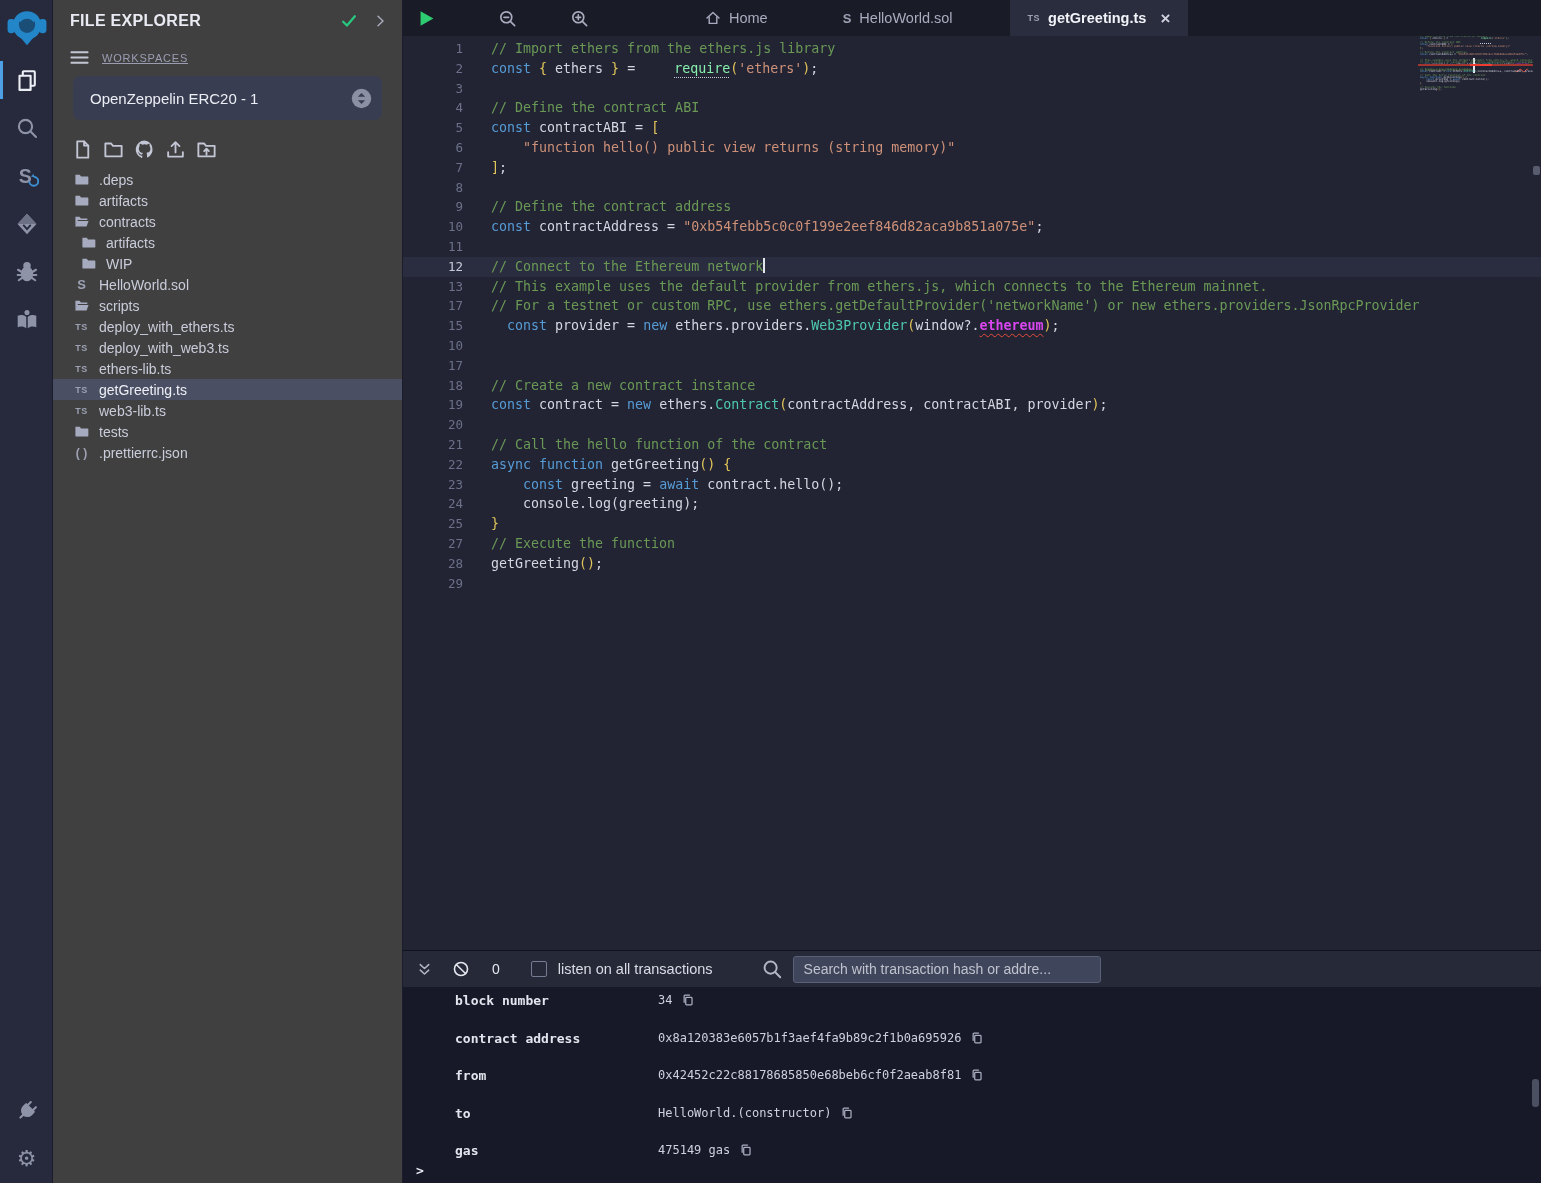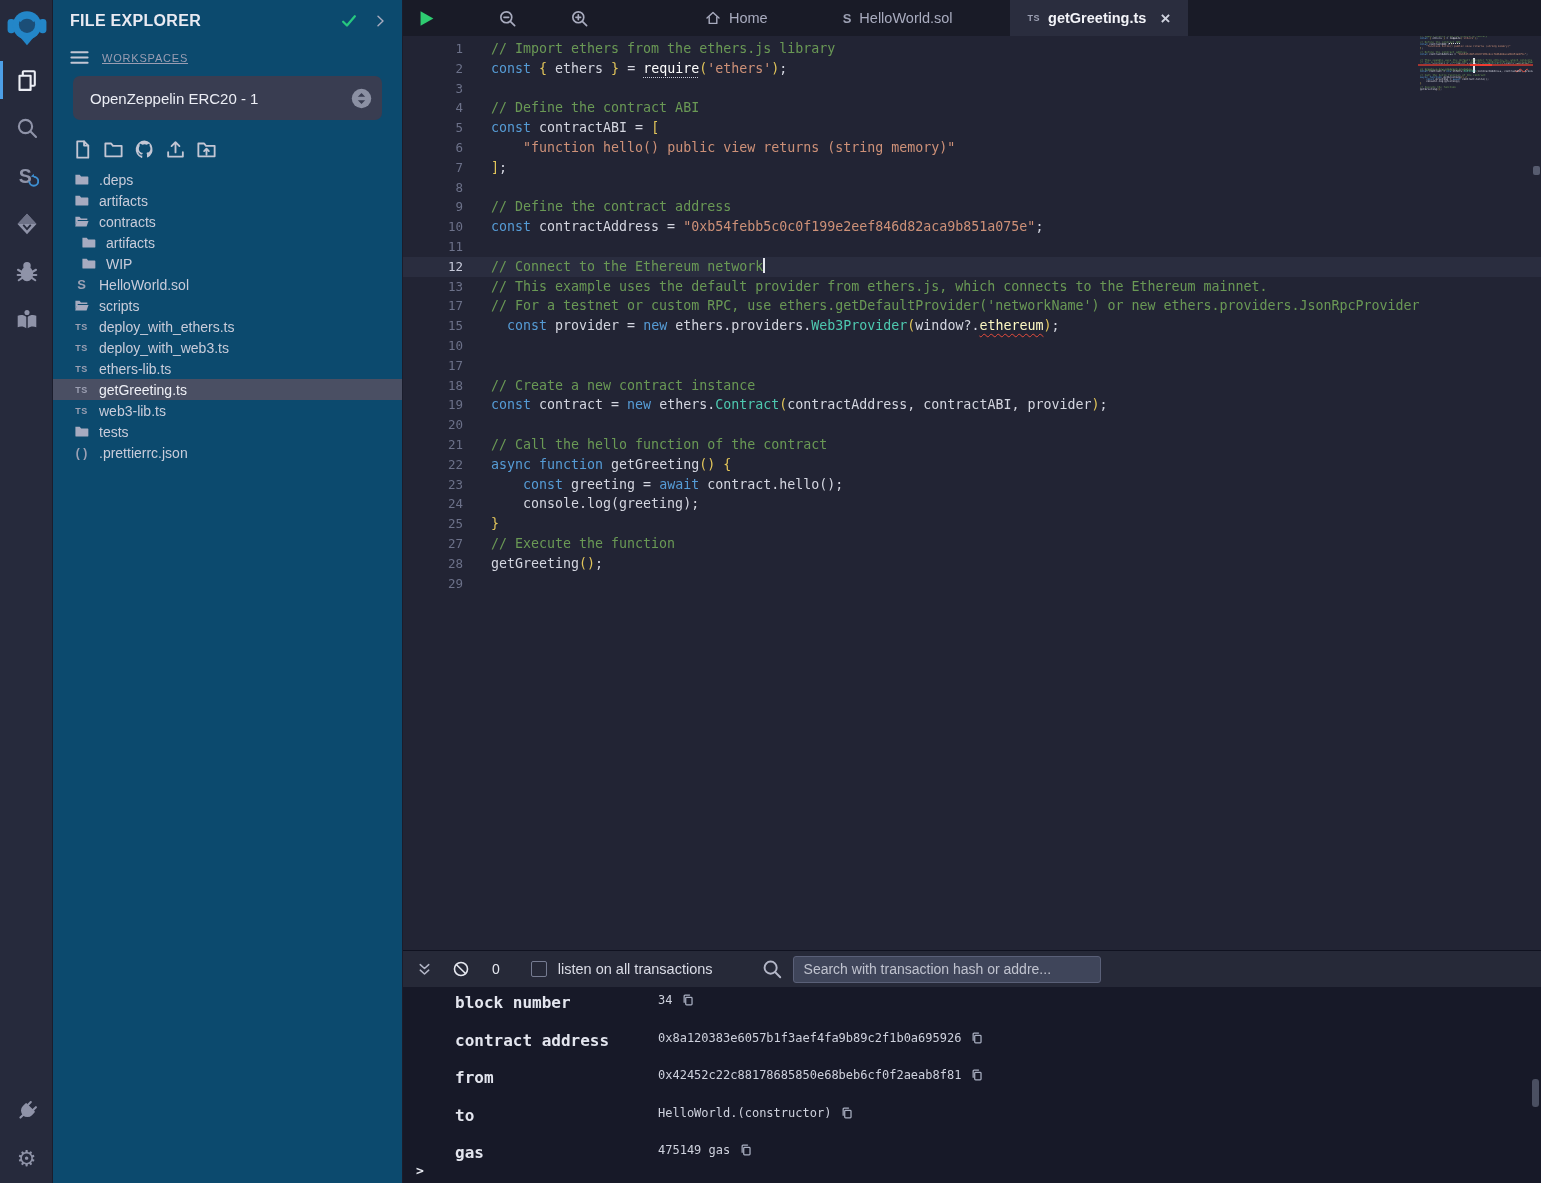--- a/index.html
+++ b/index.html
@@ -14,21 +14,21 @@
     color:#8f93a8; position:relative; cursor:pointer; }
   .act-item.logo { height:56px; color:#2d7fc0; }
   .act-item.active { color:#eceef5; }
   .act-item.active::before { content:""; position:absolute; left:0; top:5px; bottom:5px; width:3px; background:#4d9fe6; }
   .act-item svg { width:24px; height:24px; }
   .act-item.logo svg { width:42px; height:42px; }
   .act-bottom { margin-top:auto; }
   .gear-glyph { font-size:22px; line-height:1; }
 
   
-  #panel { width:350px; height:1183px; background:#0c4a6e; flex:0 0 350px; border-right:1px solid #1b1d2c; position:relative; }
+  #panel { width:350px; height:1183px; background:#404040; flex:0 0 350px; border-right:1px solid #1b1d2c; position:relative; }
   .fx-header { display:flex; align-items:center; padding:12px 14px 0 17px; }
   .fx-title { color:#e9eaf2; font-size:16px; font-weight:600; letter-spacing:.3px; flex:1; }
   .fx-header .icn { margin-left:14px; }
   .ws-row { display:flex; align-items:center; padding:20px 0 0 17px; color:#9a9db2; }
   .ws-row .icn { margin-right:13px; }
   .ws-label { font-size:11px; letter-spacing:.8px; color:#9a9db2;text-decoration:underline; }
   .ws-select { margin:11px 20px 0 20px; height:44px; background:#393d51; border-radius:7px;
     display:flex; align-items:center; padding:0 10px 0 17px; cursor:pointer; }
   .ws-name { color:#eceef5; font-size:15px; flex:1; }
   .fx-toolbar { display:flex; align-items:center; gap:9px; padding:18px 0 0 18px; color:#c3c6d4; }
@@ -55,22 +55,22 @@
   .tab .close { margin-left:6px; font-size:17px; color:#cfd2de; line-height:1; }
   #edbody { position:relative; background:#222434; height:914px; flex:0 0 914px; overflow:hidden; }
   .cl { display:flex; height:19.8px; line-height:19.8px; white-space:pre;
     font-family:"DejaVu Sans Mono", monospace; font-size:13.3px; }
   .cl .ln { width:60px; text-align:right; color:#6c7189; flex:0 0 60px; font-size:12.5px; }
   .cl .lc { margin-left:28px; }
   .cl.cur { background:#2a2d3f; }
   .cl.cur .ln { color:#c8cbdb; }
   .t-com { color:#6a9955; } .t-kw { color:#569cd6; } .t-str { color:#ce9178; }
   .t-cls { color:#4ec9b0; } .t-pun { color:#e2c55a; } .t-def { color:#d4d6e0; }
-  .t-und { color:#ffffff; text-decoration:underline dotted #c8cbd8 1px; text-underline-offset:3.5px; }
-  .t-err { color:#fef9c3; text-decoration:underline wavy #e74c3c 1px; text-underline-offset:3px; }
+  .t-und { color:#86efac; text-decoration:underline dotted #c8cbd8 1px; text-underline-offset:3.5px;margin-left:31px; }
+  .t-err { color:#d946ef; text-decoration:underline wavy #e74c3c 1px; text-underline-offset:3px;font-weight:bold; }
   .caret { display:inline-block; width:2px; height:15px; background:#e4e6ee; vertical-align:-2px; }
   #codearea { padding-top:3px; }
   
   #minimap { position:absolute; top:0; right:8px; width:115px; height:120px; overflow:hidden; }
   #minimap .cl { height:1.97px; line-height:1.97px; font-size:2.6px; }
   #minimap .cl .lc { margin-left:2px; }
   #minimap .cl.cur { background:transparent; }
   .mini-red { position:absolute; left:0; top:27.6px; width:115px; height:2.4px; background:#a33531; }
   .mini-red::after { content:""; position:absolute; left:52px; width:22px; height:2.4px; background:#ef3b30; }
   #ed-scroll-thumb { position:absolute; right:1px; top:130px; width:7px; height:9px; background:#575c6f; border-radius:2px; }
@@ -81,21 +81,21 @@
   #term-head .icn { display:flex; cursor:pointer; }
   .term-count { color:#e6e8f0; font-size:14px; margin:0 0 0 22px; }
   .cb { width:16px; height:16px; border:1px solid #767c92; border-radius:2px; background:#23263400; margin-left:31px; cursor:pointer; }
   .listen-label { color:#dadce6; font-size:14.5px; margin-left:11px; }
   #term-search-icon { margin-left:48px; }
   #term-input { margin-left:10px; width:308px; height:27px; background:#3f455a; border:1px solid #5a6078; border-radius:3px;
     color:#c7cad6; font-size:14px; padding:0 10px; outline:none; }
   #term-input::placeholder { color:#c0c3cf; }
   #term-body { position:relative; flex:1; font-family:"DejaVu Sans Mono", monospace; }
   .txrow { height:37.5px; display:flex; align-items:flex-start; padding-top:2px; }
-  .txlabel { width:203px; margin-left:52px; color:#e3e5ee; font-size:16px; font-weight:700; flex:0 0 203px; }
+  .txlabel { width:203px; margin-left:52px; color:#e3e5ee; font-size:13px; font-weight:700; flex:0 0 203px; }
   .txvalue { color:#ced1dd; font-size:12px; display:flex; align-items:center; gap:9px; }
   .txvalue .icn { color:#aab0c2; cursor:pointer; display:flex; }
   #prompt { position:absolute; left:13px; bottom:5px; color:#e8eaf2; font-size:13px; font-weight:700; }
   #term-scroll-thumb { position:absolute; right:2px; top:92px; width:7px; height:28px; background:#4a4f61; border-radius:3px; }
 
   .icn { display:inline-flex; align-items:center; justify-content:center; }
   .icn svg { display:block; }
 </style>
 </head>
 <body>

